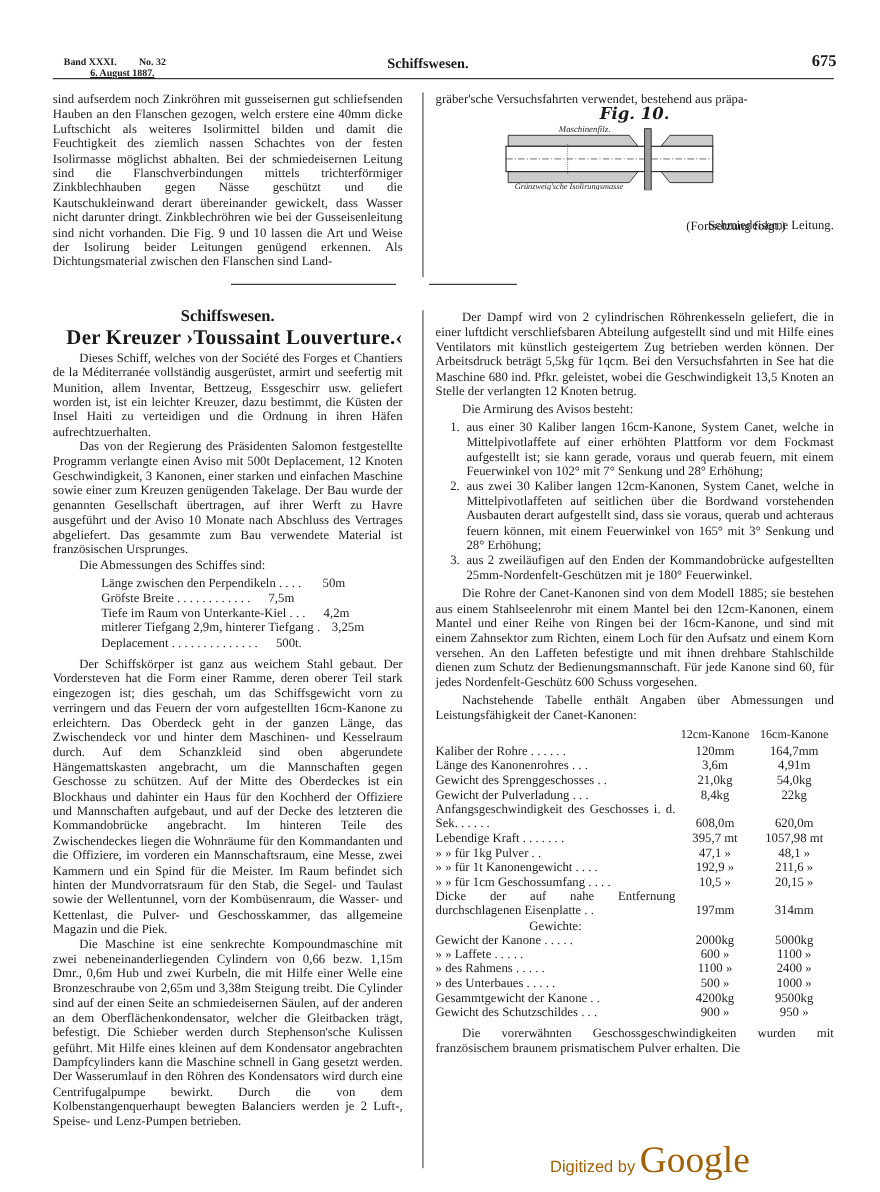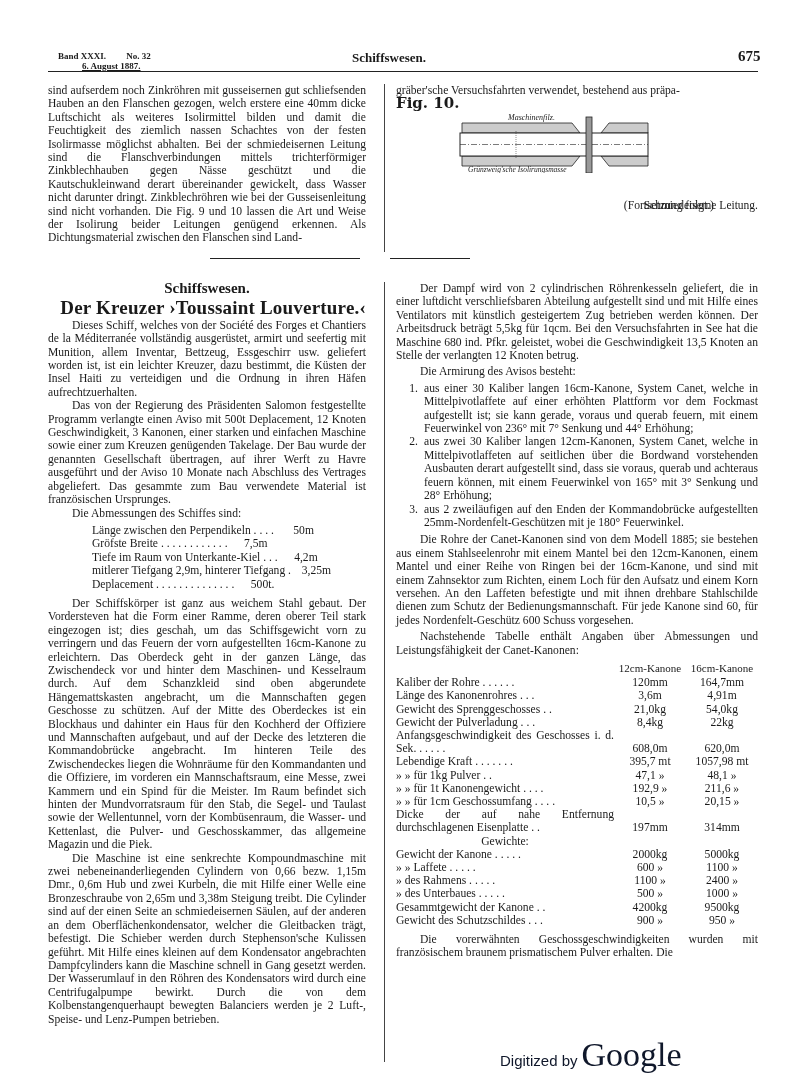--- a/index.html
+++ b/index.html
@@ -21,22 +21,22 @@
   .arm-item { display: flex; margin: 0; }
   .arm-item .n { width: 22px; text-align: right; padding-right: 6px; flex: none; }
   .arm-item .t { flex: 1; }
   table.canet { border-collapse: collapse; width: 100%; font-size: 11.6px; line-height: 13.2px; margin: 4px 0 6px 0; }
   table.canet td { padding: 0; vertical-align: bottom; }
   table.canet td.c1, table.canet td.c2 { text-align: center; width: 72px; }
   table.canet th { font-weight: normal; text-align: center; font-size: 11px; }
   .sub { padding-left: 12px; }
   .center { text-align: center; }
   .figcap { text-align: right; font-size: 11.5px; margin-top: 26px; }
-  .fig-title { font-family: "DejaVu Serif", serif; font-weight: bold; text-align: left; font-size: 15px; }
-  .google { position: absolute; left: 500px; top: 1036px; color: #0f172a; display: flex; align-items: baseline; }
+  .fig-title { font-family: "DejaVu Serif", serif; font-weight: bold; font-style: italic; text-align: center; font-size: 15px; }
+  .google { position: absolute; left: 500px; top: 1036px; color: #a16207; display: flex; align-items: baseline; }
   .google .d { font-family: "Liberation Sans", sans-serif; font-size: 15px; margin-right: 4px; }
   .google .g { font-family: "Liberation Serif", serif; font-size: 34px; }
   .vline { position: absolute; width: 1px; background: #444; }
 </style>
 </head>
 <body>
 
 <div class="abs hdr-small" style="left:58px; top:51px;">
   <span>Band XXXI.</span>
   <span style="margin-left:18px;">No. 32</span>
@@ -115,21 +115,21 @@
 </div>
 
 <div class="vline" style="left:384px; top:282px; height:780px;"></div>
 
 <div class="col" style="left:396px; top:282px; width:362px;">
   <p class="indent">Der Dampf wird von 2 cylindrischen Röhrenkesseln geliefert, die in einer luftdicht verschliefsbaren Abteilung aufgestellt sind und mit Hilfe eines Ventilators mit künstlich gesteigertem Zug betrieben werden können. Der Arbeitsdruck beträgt 5,5kg für 1qcm. Bei den Versuchsfahrten in See hat die Maschine 680 ind. Pfkr. geleistet, wobei die Geschwindigkeit 13,5 Knoten an Stelle der verlangten 12 Knoten betrug.</p>
   <p class="indent" style="margin-top:3px;">Die Armirung des Avisos besteht:</p>
   <div style="margin-top:3px;">
     <div class="arm-item">
         <span class="n">1.</span>
-        <span class="t">aus einer 30 Kaliber langen 16cm-Kanone, System Canet, welche in Mittelpivotlaffete auf einer erhöhten Plattform vor dem Fockmast aufgestellt ist; sie kann gerade, voraus und querab feuern, mit einem Feuerwinkel von 236° mit 7° Senkung und 44° Erhöhung;</span>
+        <span class="t">aus einer 30 Kaliber langen 16cm-Kanone, System Canet, welche in Mittelpivotlaffete auf einer erhöhten Plattform vor dem Fockmast aufgestellt ist; sie kann gerade, voraus und querab feuern, mit einem Feuerwinkel von 102° mit 7° Senkung und 28° Erhöhung;</span>
       </div>
     <div class="arm-item">
         <span class="n">2.</span>
         <span class="t">aus zwei 30 Kaliber langen 12cm-Kanonen, System Canet, welche in Mittelpivotlaffeten auf seitlichen über die Bordwand vorstehenden Ausbauten derart aufgestellt sind, dass sie voraus, querab und achteraus feuern können, mit einem Feuerwinkel von 165° mit 3° Senkung und 28° Erhöhung;</span>
       </div>
     <div class="arm-item">
         <span class="n">3.</span>
         <span class="t">aus 2 zweiläufigen auf den Enden der Kommandobrücke aufgestellten 25mm-Nordenfelt-Geschützen mit je 180° Feuerwinkel.</span>
       </div>
   </div>

